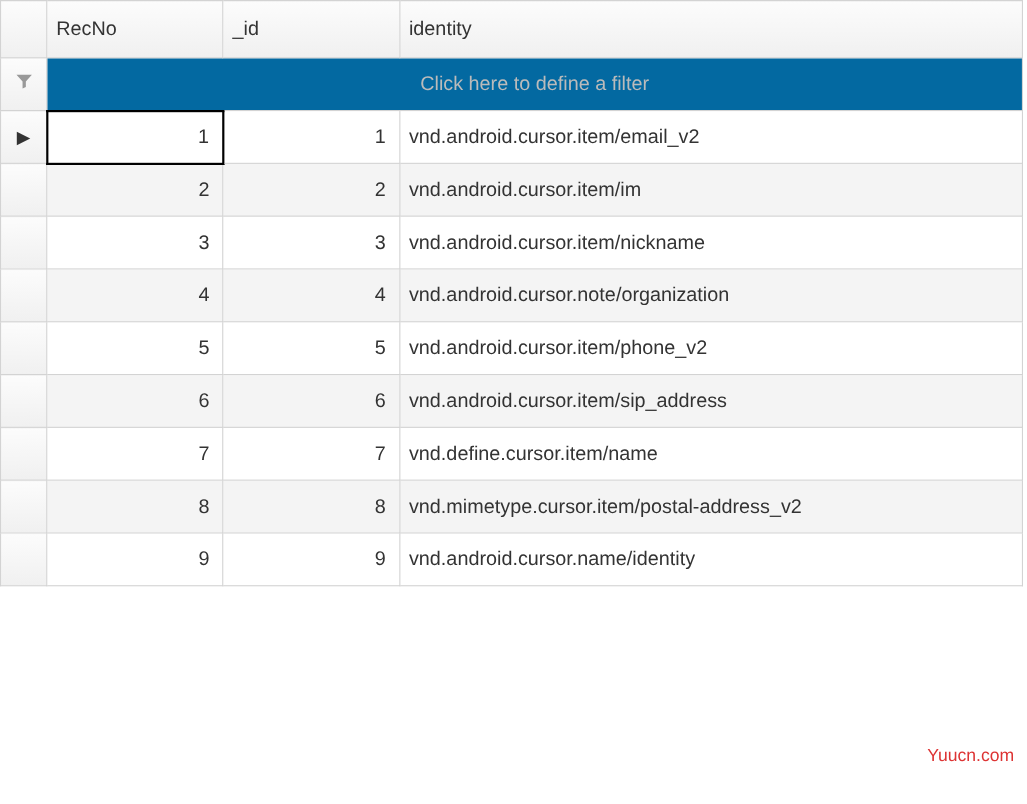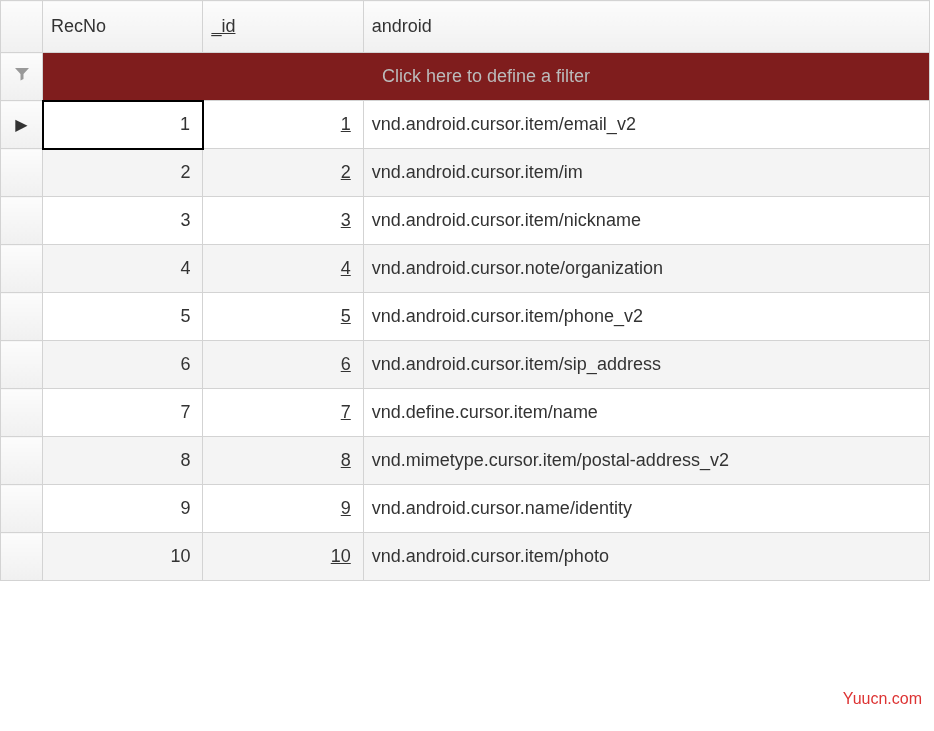--- a/index.html
+++ b/index.html
@@ -38,32 +38,31 @@
       border-top: 1px solid #d3d3d3;
     }
     .col-indicator {
       width: 42px;
     }
     .col-recno {
       width: 160px;
     }
     .col-id {
       width: 160px;
-      text-decoration: underline;
     }
     .col-mimetype {
       width: 565px;
     }
     .grid td.col-indicator {
       background: linear-gradient(#fcfcfc, #f0f0f0);
       text-align: center;
       padding: 0;
     }
     .grid tr.filter-row td {
-      background: #7f1d1d;
+      background: #0369a1;
       color: #bbb;
       height: 48px;
     }
     .grid tr.filter-row td.col-indicator {
       background: linear-gradient(#fcfcfc, #f0f0f0);
     }
     .filter-icon-cell {
       text-align: center !important;
       padding: 0 !important;
     }
@@ -94,21 +93,21 @@
       line-height: 1;
     }
     .filter-funnel svg {
       width: 16px;
       height: 16px;
       fill: #999;
     }
     .watermark {
       position: absolute;
       right: 12px;
-      bottom: 23px;
+      bottom: 34px;
       color: #d33;
       font-family: Arial, sans-serif;
       font-size: 16px;
       pointer-events: none;
     }
   </style>
 </head>
 <body>
 
 <table class="grid">
@@ -116,21 +115,21 @@
     <col class="col-indicator">
     <col class="col-recno">
     <col class="col-id">
     <col class="col-mimetype">
   </colgroup>
   <thead>
     <tr>
       <th class="col-indicator"></th>
       <th class="col-recno">RecNo</th>
       <th class="col-id">_id</th>
-      <th class="col-mimetype">android</th>
+      <th class="col-mimetype">identity</th>
     </tr>
     <tr class="filter-row">
       <td class="col-indicator filter-icon-cell">
         <span class="filter-funnel">
           <svg viewBox="0 0 16 16">
               <path d="M1 2h14l-5.5 6v5l-3 1.5V8L1 2z"></path>
             </svg>
         </span>
       </td>
       <td class="filter-text-cell" colspan="3">Click here to define a filter</td>
@@ -184,22 +183,16 @@
         <td class="col-recno">8</td>
         <td class="col-id">8</td>
         <td class="col-mimetype">vnd.mimetype.cursor.item/postal-address_v2</td>
       </tr>
       <tr>
         <td class="col-indicator"></td>
         <td class="col-recno">9</td>
         <td class="col-id">9</td>
         <td class="col-mimetype">vnd.android.cursor.name/identity</td>
       </tr>
-      <tr>
-        <td class="col-indicator"></td>
-        <td class="col-recno">10</td>
-        <td class="col-id">10</td>
-        <td class="col-mimetype">vnd.android.cursor.item/photo</td>
-      </tr>
     </tbody>
 </table>
 
 <div class="watermark">Yuucn.com</div>
 
 </body></html>

